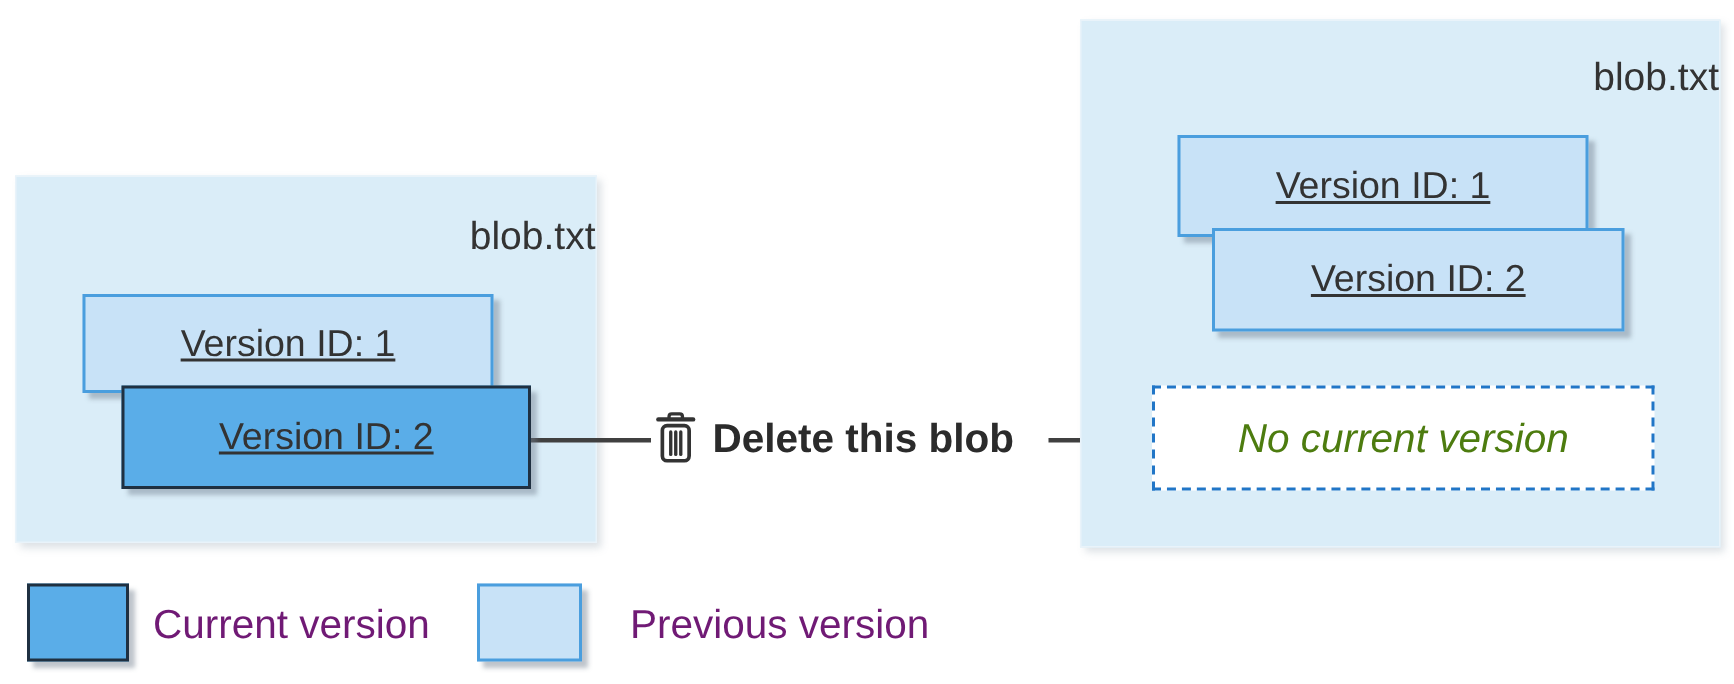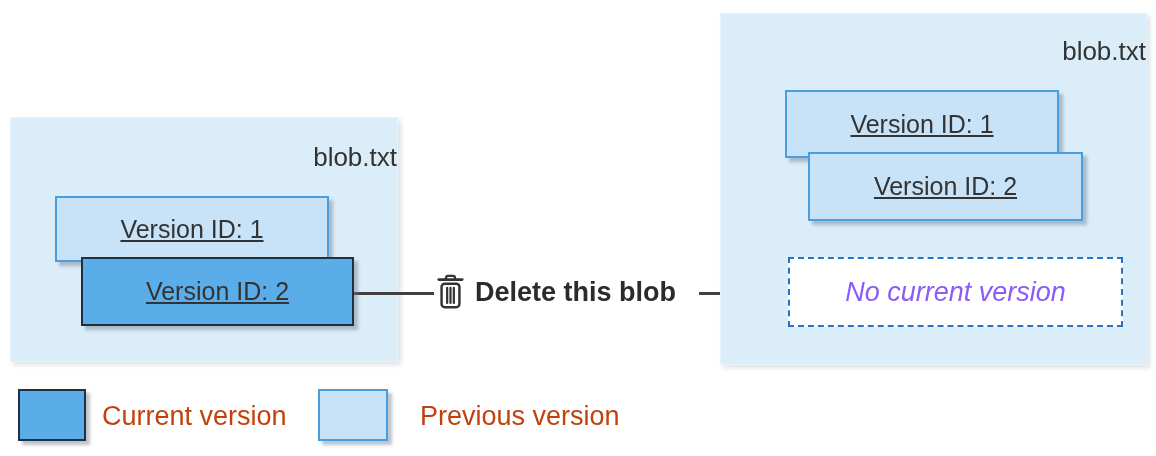--- a/index.html
+++ b/index.html
@@ -57,22 +57,21 @@
     position: absolute;
     left: 47px; top: 243px;
     width: 335px; height: 70px;
     background: #ffffff;
     border: 2px dashed #2176c7;
     display: flex;
     align-items: center;
     justify-content: center;
     font-size: 27px;
     font-style: italic;
-    color: #8b5cf6;
-    margin-left: 20px;
+    color: #4d7c0f;
   }
   .connector {
     position: absolute;
     height: 3px;
     background: #404040;
     top: 292px;
   }
   .line1 { left: 352px; width: 82px; }
   .line2 { left: 699px; width: 56px; }
   .arrowhead {
@@ -108,21 +107,21 @@
   }
   .legend-swatch.previous {
     left: 318px; top: 389px;
     width: 70px; height: 52px;
     background: #c8e2f7;
     border: 2px solid #4a9ede;
   }
   .legend-label {
     position: absolute;
     font-size: 27px;
-    color: #c2410c;
+    color: #701a75;
     top: 401px;
     white-space: nowrap;
   }
   .legend-label.current  { left: 102px; }
   .legend-label.previous { left: 420px; }
 </style>
 </head>
 <body>
 
 <div class="canvas">

